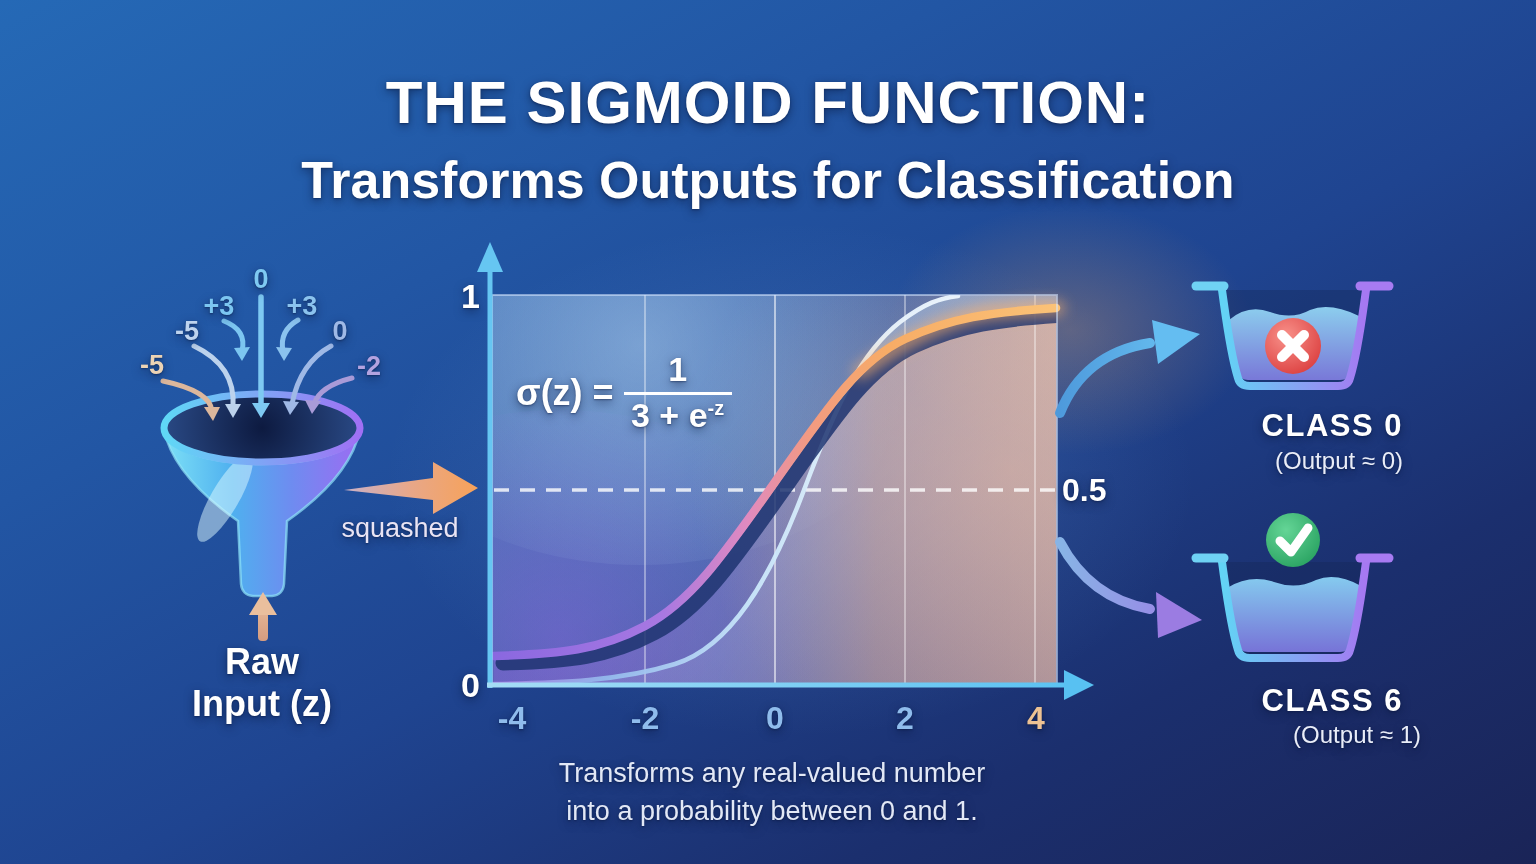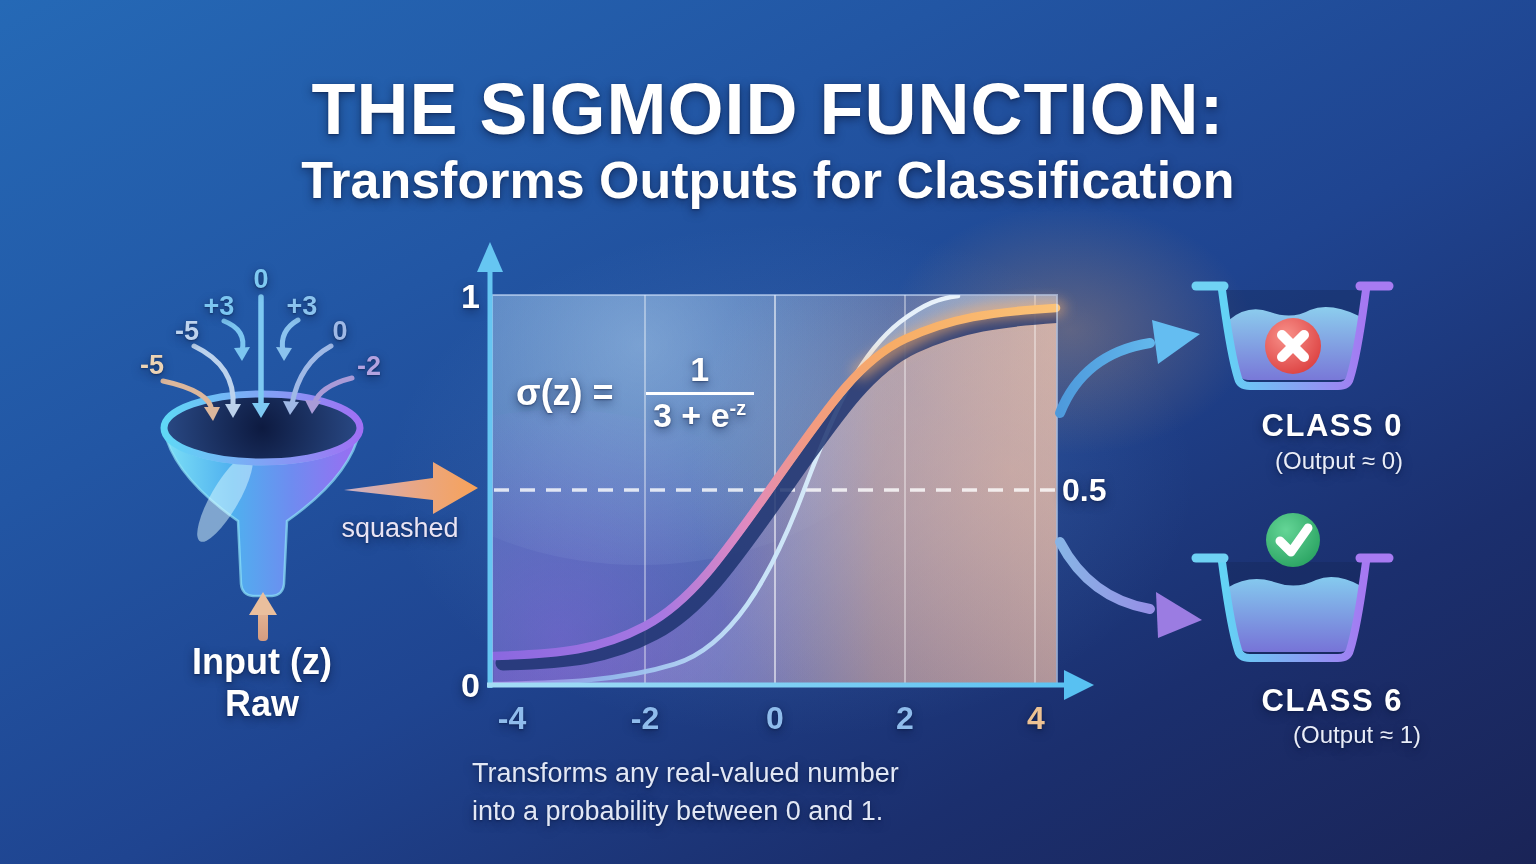--- a/index.html
+++ b/index.html
@@ -8,46 +8,46 @@
     font-family:"Liberation Sans",sans-serif;
     background:linear-gradient(152deg,#2569b6 0%,#2256a4 30%,#1f4490 55%,#1b2f6e 78%,#1a2457 100%);
   }
   .glow{position:absolute;pointer-events:none;}
   .glow-center{left:380px;top:220px;width:820px;height:520px;
     background:radial-gradient(ellipse at center,rgba(140,195,245,0.20) 0%,rgba(140,195,245,0) 70%);}
   .glow-orange{left:880px;top:200px;width:380px;height:260px;
     background:radial-gradient(ellipse at center,rgba(255,175,95,0.28) 0%,rgba(255,175,95,0) 68%);}
   .txt{position:absolute;color:#fff;}
   .sh{text-shadow:0 3px 10px rgba(8,20,55,0.55),0 1px 2px rgba(8,20,55,0.45);}
-  .title{left:0;right:0;top:68px;text-align:center;font-size:72px;font-weight:800;letter-spacing:1px;}
+  .title{left:0;right:0;top:68px;text-align:center;font-size:60px;font-weight:800;letter-spacing:1px;}
   .subtitle{left:0;right:0;top:150px;text-align:center;font-size:52px;font-weight:700;}
   .lbl-in{font-size:27px;font-weight:700;width:44px;text-align:center;}
   .lbl-1{left:130px;top:350px;color:#ecd3b4;}
   .lbl-2{left:165px;top:316px;color:#bdd3ee;}
   .lbl-3{left:197px;top:291px;color:#7cc6f1;}
   .lbl-4{left:239px;top:264px;color:#7ec9f2;}
   .lbl-5{left:280px;top:291px;color:#8bc3ee;}
   .lbl-6{left:318px;top:316px;color:#9fb9e6;}
   .lbl-7{left:347px;top:351px;color:#b3a3e0;}
   .squashed{left:325px;top:513px;width:150px;text-align:center;font-size:27px;color:#e9e4f4;font-weight:400;}
   .rawinput{left:162px;top:641px;width:200px;text-align:center;font-size:36px;font-weight:700;line-height:1.16;}
-  .formula{position:absolute;left:516px;top:352px;display:flex;align-items:center;gap:32px;color:#fff;}
+  .formula{position:absolute;left:516px;top:352px;display:flex;align-items:center;gap:10px;color:#fff;}
   .formula .lhs{font-size:36px;font-weight:700;}
   .frac{display:flex;flex-direction:column;align-items:center;}
   .frac .num{font-size:34px;font-weight:700;line-height:1.05;}
   .frac .bar{width:108px;border-top:3px solid #fff;margin:4px 0 3px 0;}
   .frac .den{font-size:34px;font-weight:700;line-height:1.05;}
   .frac sup{font-size:20px;font-weight:700;}
   .ytick{font-size:34px;font-weight:700;}
   .yt-1{left:438px;top:277px;width:42px;text-align:right;}
   .yt-0{left:438px;top:666px;width:42px;text-align:right;}
   .yt-05{left:1062px;top:472px;font-size:32px;}
   .xtick{width:60px;text-align:center;font-size:32px;font-weight:700;color:#8fbcec;top:700px;}
   .xt-0{left:482px;} .xt-1{left:615px;} .xt-2{left:745px;} .xt-3{left:875px;} .xt-4{left:1006px;color:#edc293;}
-  .caption{left:472px;top:754px;width:600px;text-align:left;font-size:27px;line-height:1.42;color:#e2e8f6;font-weight:400;}
+  .caption{left:472px;top:754px;width:600px;text-align:center;font-size:27px;line-height:1.42;color:#e2e8f6;font-weight:400;}
   .cls-title{width:220px;text-align:right;font-size:31px;font-weight:800;letter-spacing:1.5px;}
   .cls-sub{width:220px;text-align:right;font-size:24px;color:#e9edf8;font-weight:400;}
   .c0-t{left:1183px;top:408px;} .c0-s{left:1183px;top:447px;}
   .c1-t{left:1183px;top:683px;} .c1-s{left:1201px;top:721px;}
   svg{position:absolute;left:0;top:0;}
 </style>
 </head>
 <body>
 
 <div class="stage">
@@ -270,22 +270,22 @@
   <div class="txt lbl-in lbl-1 sh">-5</div>
   <div class="txt lbl-in lbl-2 sh">-5</div>
   <div class="txt lbl-in lbl-3 sh">+3</div>
   <div class="txt lbl-in lbl-4 sh">0</div>
   <div class="txt lbl-in lbl-5 sh">+3</div>
   <div class="txt lbl-in lbl-6 sh">0</div>
   <div class="txt lbl-in lbl-7 sh">-2</div>
 
   <div class="txt squashed sh">squashed</div>
   <div class="txt rawinput sh">
+    <div>Raw</div>
     <div>Input (z)</div>
-    <div>Raw</div>
   </div>
 
   <div class="formula sh">
     <span class="lhs">σ(z) =</span>
     <span class="frac">
       <span class="num">1</span>
       <span class="bar"></span>
       <span class="den"><span>3 + e</span><sup>-z</sup></span>
     </span>
   </div>

